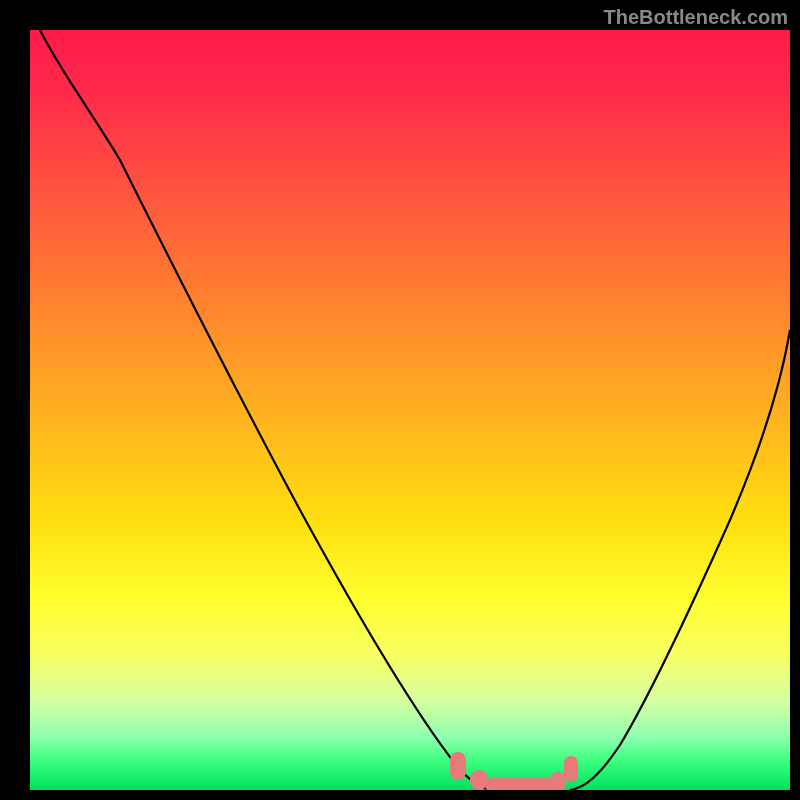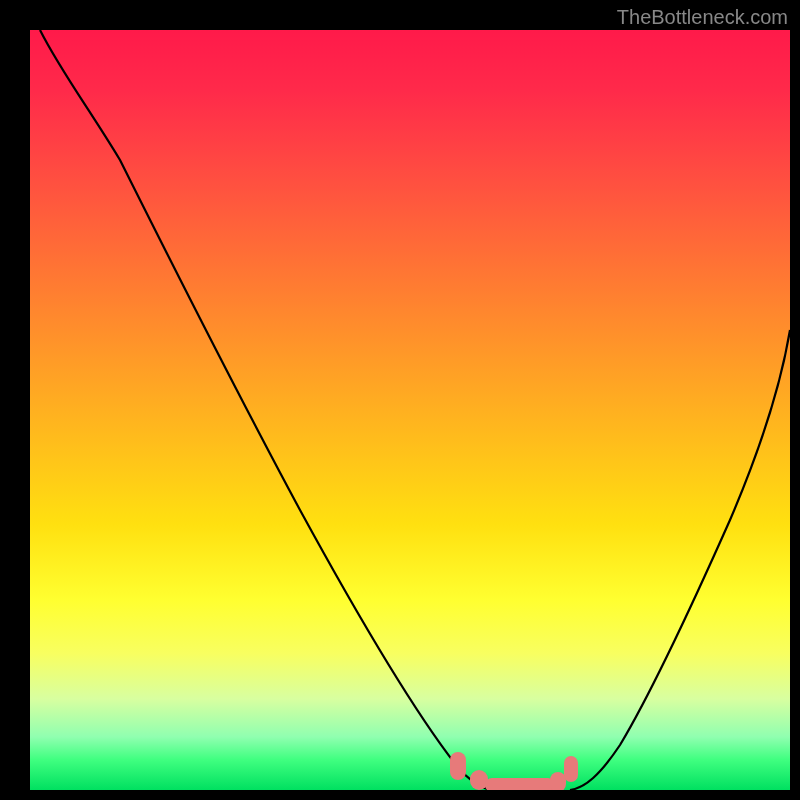--- a/index.html
+++ b/index.html
@@ -10,21 +10,21 @@
     position: relative;
     font-family: Arial, sans-serif;
     overflow: hidden;
   }
   .watermark {
     position: absolute;
     top: 6px;
     right: 12px;
     color: #888;
     font-size: 20px;
-    font-weight: 400;
+    font-weight: 700;
     z-index: 10;
   }
   .plot-area {
     position: absolute;
     left: 30px;
     top: 30px;
     width: 760px;
     height: 760px;
     background: linear-gradient(to bottom,
       #ff1a4a 0%,

